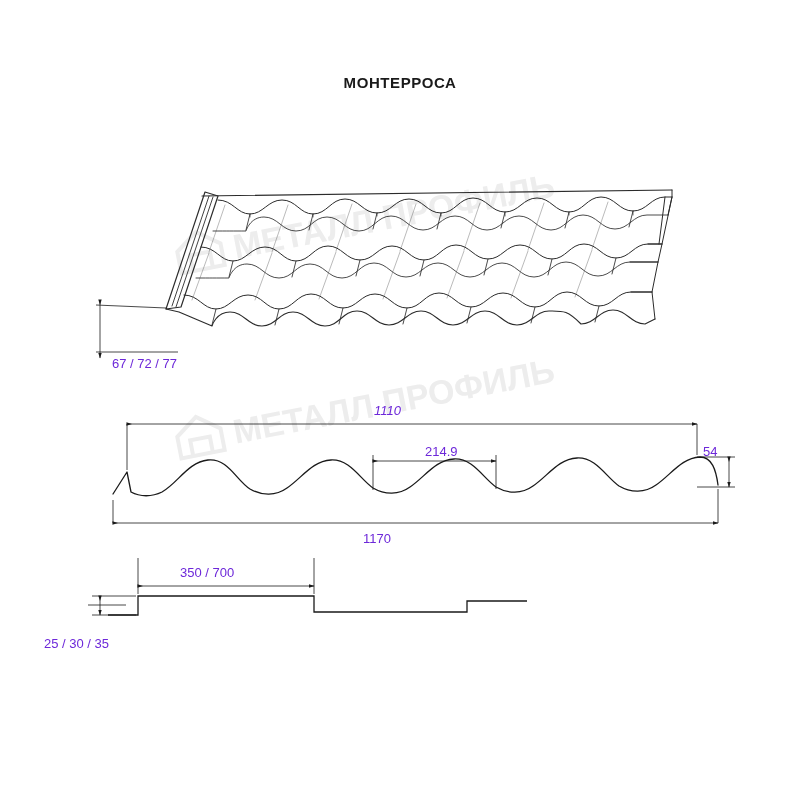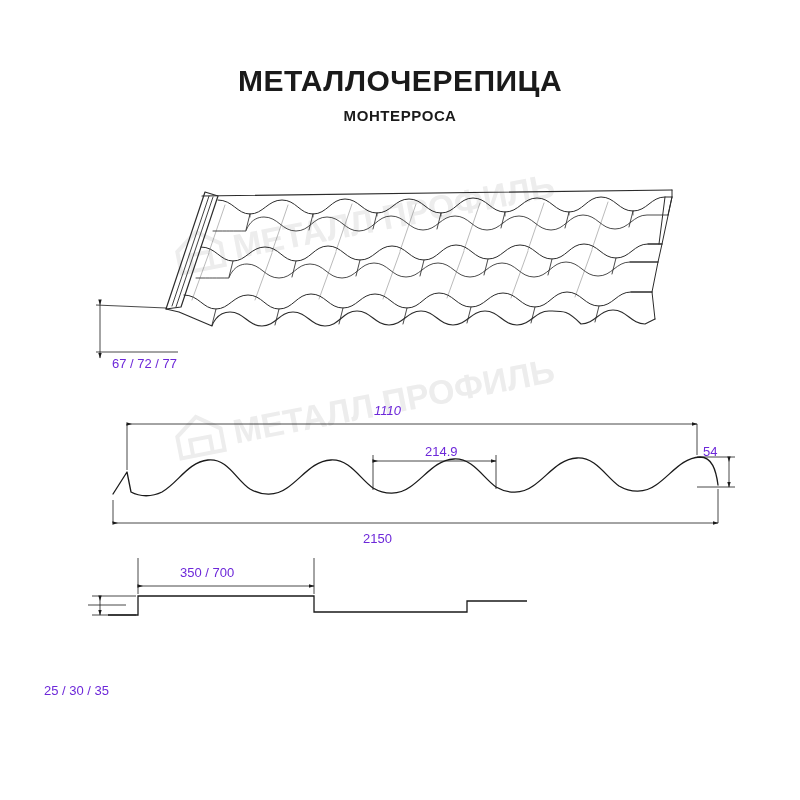--- a/index.html
+++ b/index.html
@@ -52,29 +52,28 @@
     font-size: 13px;
     color: #6d28d9;
     white-space: nowrap;
   }
   .lbl-height   { left: 112px; top: 356px; }
   .lbl-1110     { left: 374px; top: 403px; font-style: italic; }
   .lbl-2775     { left: 425px; top: 444px; }
   .lbl-42       { left: 703px; top: 444px; }
   .lbl-1170     { left: 363px; top: 531px; }
   .lbl-350400   { left: 180px; top: 565px; }
-  .lbl-253035   { left: 44px;  top: 636px; margin-top: 47px; }
+  .lbl-253035   { left: 44px;  top: 636px; }
 </style>
 </head>
 <body>
 
 <div class="sheet">
 
   <div class="title-block">
-    <div class="title-main">МЕТАЛЛОЧЕРЕПИЦА</div>
     <div class="title-sub">МОНТЕРРОСА</div>
   </div>
 
   <svg class="drawing-svg" width="800" height="800" viewBox="0 0 800 800">
     <defs>
       <marker id="arrow-start" viewBox="0 0 10 10" refX="9" refY="5" markerWidth="7" markerHeight="7" orient="auto-start-reverse">
         <path d="M 0 5 L 10 2 L 10 8 z" fill="#1a1a1a"></path>
       </marker>
       <marker id="arrow-end" viewBox="0 0 10 10" refX="9" refY="5" markerWidth="7" markerHeight="7" orient="auto">
         <path d="M 0 2 L 10 5 L 0 8 z" fill="#1a1a1a"></path>
@@ -290,17 +289,17 @@
       <line x1="92" y1="615" x2="136" y2="615"></line>
       <line x1="100" y1="596" x2="100" y2="615" marker-start="url(#arrow-start)" marker-end="url(#arrow-end)"></line>
       <line x1="88" y1="605" x2="126" y2="605"></line>
     </g>
   </svg>
 
   <div class="lbl lbl-height">67 / 72 / 77</div>
   <div class="lbl lbl-1110">1110</div>
   <div class="lbl lbl-2775">214.9</div>
   <div class="lbl lbl-42">54</div>
-  <div class="lbl lbl-1170">2150</div>
+  <div class="lbl lbl-1170">1170</div>
   <div class="lbl lbl-350400">350 / 700</div>
   <div class="lbl lbl-253035">25 / 30 / 35</div>
 
 </div>
 
 </body></html>

